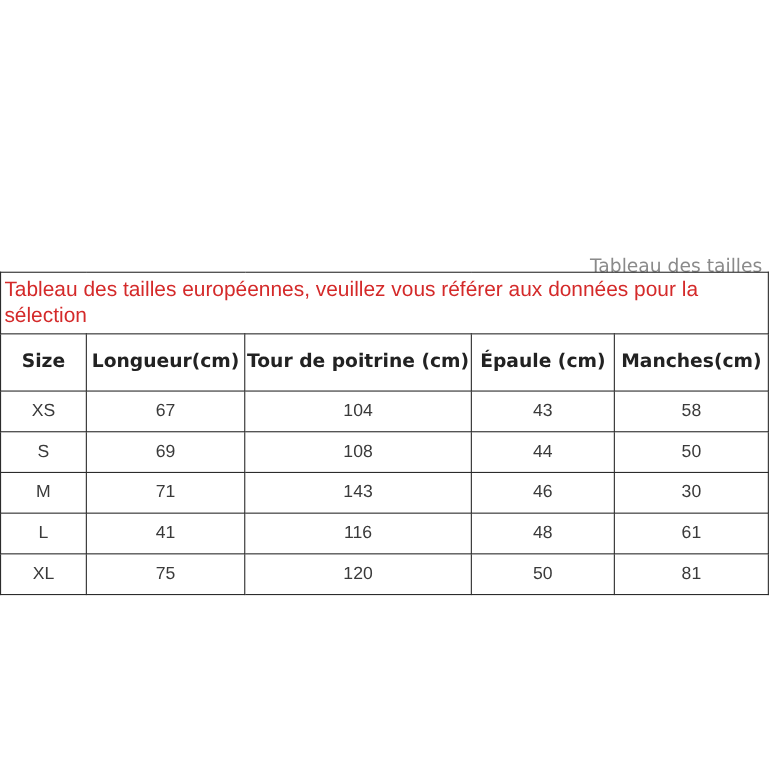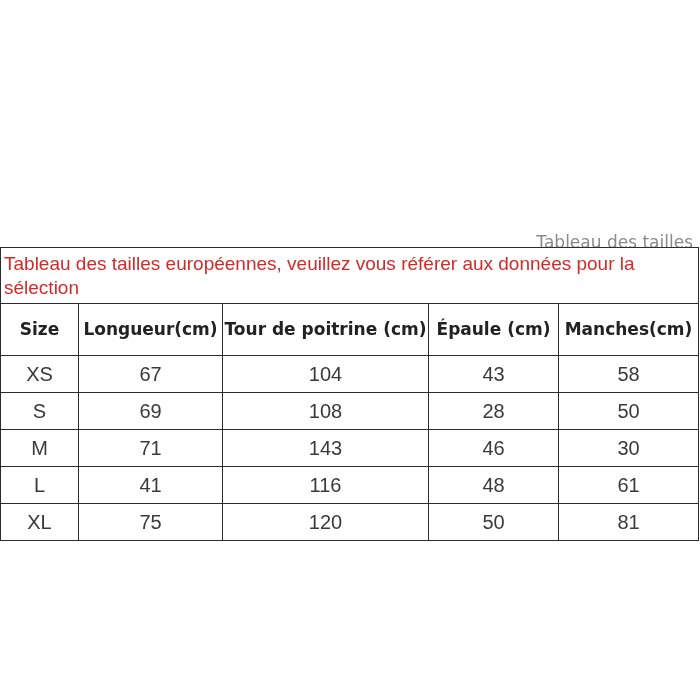--- a/index.html
+++ b/index.html
@@ -54,21 +54,21 @@
     .head-row th {
       height: 51px;
       font-size: 17px;
       font-weight: bold;
       line-height: 21px;
       color: #222222;
       font-family: "DejaVu Sans", "Liberation Sans", sans-serif;
     }
     .data-row td {
       height: 36px;
-      font-size: 20px;
+      font-size: 16px;
       font-weight: normal;
       color: #3a3a3a;
     }
   </style>
 </head>
 <body>
 
 <div class="title">Tableau des tailles</div>
 
 <table class="size-table">
@@ -94,21 +94,21 @@
       <td>XS</td>
       <td>67</td>
       <td>104</td>
       <td>43</td>
       <td>58</td>
     </tr>
     <tr class="data-row">
       <td>S</td>
       <td>69</td>
       <td>108</td>
-      <td>28</td>
+      <td>44</td>
       <td>50</td>
     </tr>
     <tr class="data-row">
       <td>M</td>
       <td>71</td>
       <td>143</td>
       <td>46</td>
       <td>30</td>
     </tr>
     <tr class="data-row">

